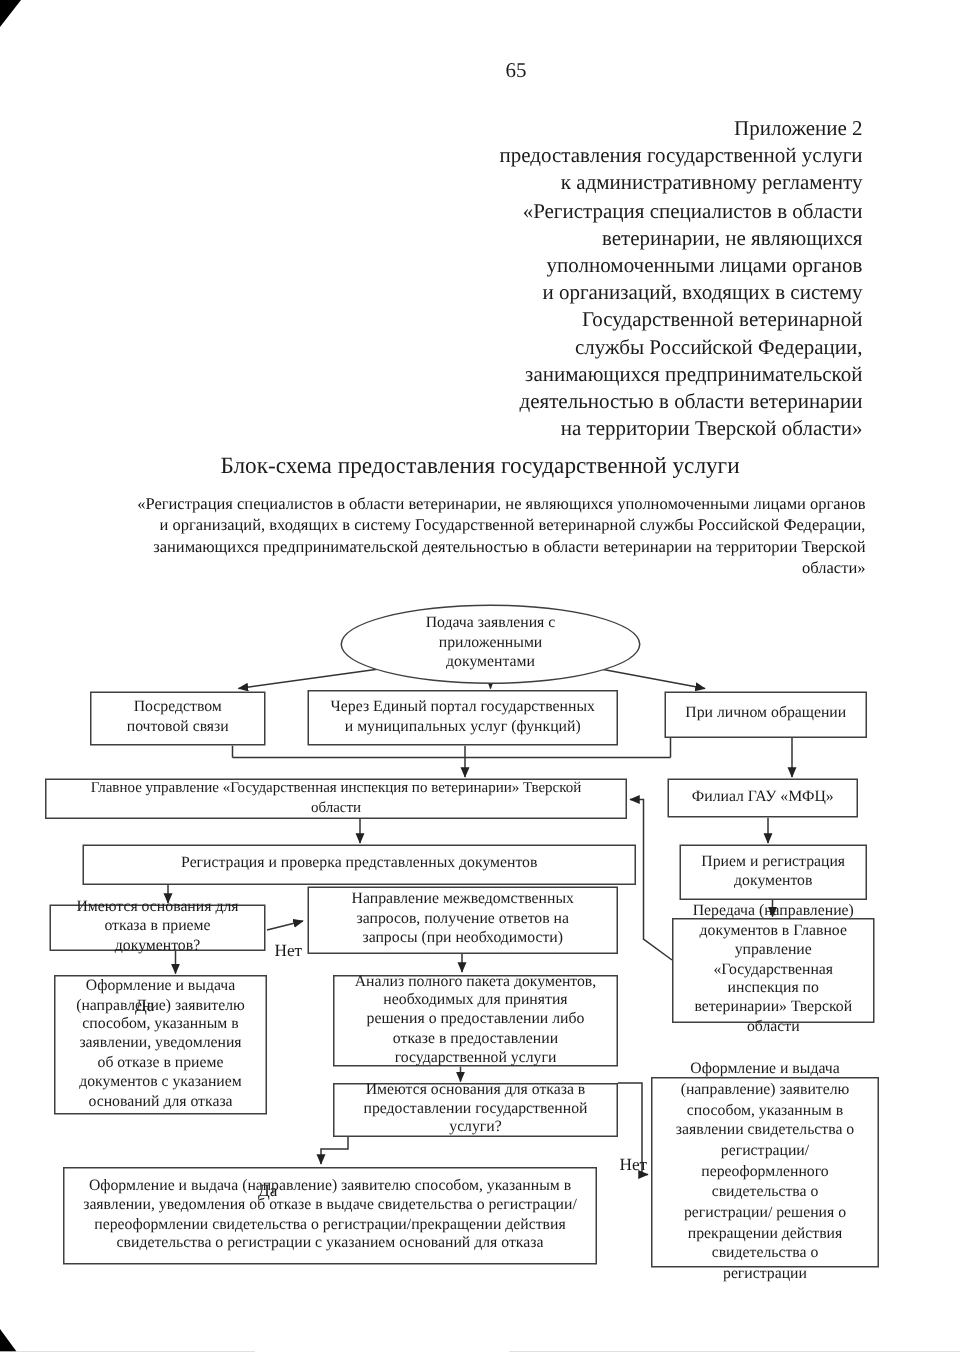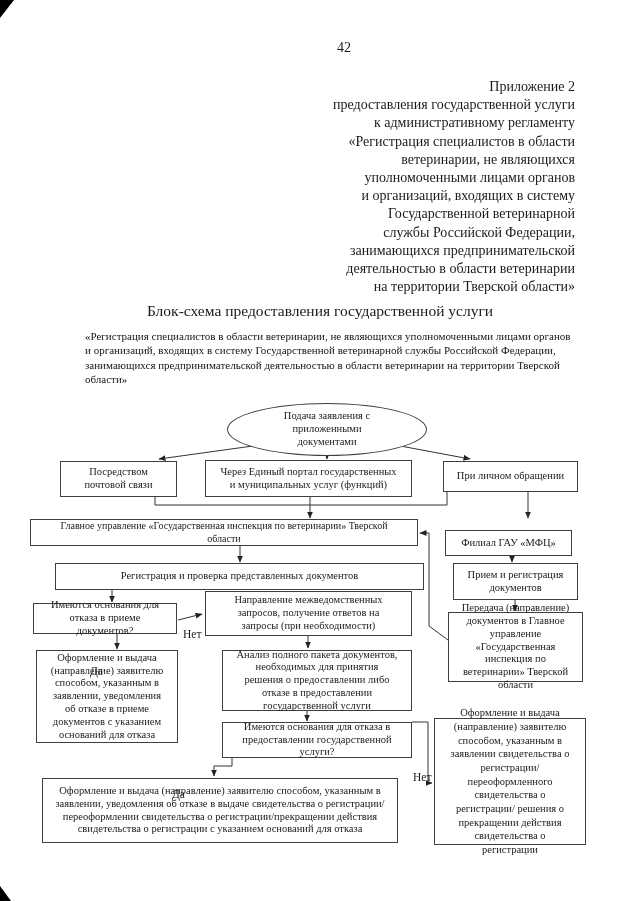--- a/index.html
+++ b/index.html
@@ -19,21 +19,21 @@
   .appendix{
     position:absolute;left:135px;top:78px;width:440px;
     text-align:right;font-size:14px;line-height:18.2px;
   }
   .flow-title{
     position:absolute;left:0;top:302px;width:640px;
     text-align:center;font-size:15.5px;
   }
   .flow-subtitle{
     position:absolute;left:85px;top:329px;width:492px;
-    text-align:left;font-size:11px;line-height:14.4px;color:#151515;
+    text-align:right;font-size:11px;line-height:14.4px;color:#151515;
   }
   .connectors{
     position:absolute;left:0;top:0;z-index:1;
   }
   .connectors line,.connectors polyline{
     stroke:#333;stroke-width:1;fill:none;
   }
   .box{
     position:absolute;box-sizing:border-box;z-index:2;
     border:1px solid #3f3f3f;background:#fff;
@@ -56,21 +56,21 @@
   }
 </style>
 </head>
 <body>
 
 <div class="page">
 
   <div class="art-tl"></div>
   <div class="art-bl"></div>
 
-  <div class="page-number">42</div>
+  <div class="page-number">65</div>
 
   <div class="appendix">
     <div>Приложение 2</div>
     <div>предоставления государственной услуги</div>
     <div>к административному регламенту</div>
     <div>«Регистрация специалистов в области</div>
     <div>ветеринарии, не являющихся</div>
     <div>уполномоченными лицами органов</div>
     <div>и организаций, входящих в систему</div>
     <div>Государственной ветеринарной</div>
@@ -127,21 +127,21 @@
   <div class="box ellipse" style="left:227px;top:403px;width:200px;height:53px;">Подача заявления с приложенными документами</div>
 
   <div class="box" style="left:60px;top:461px;width:117px;height:36px;">Посредством почтовой связи</div>
 
   <div class="box" style="left:205px;top:460px;width:207px;height:37px;">Через Единый портал государственных и муниципальных услуг (функций)</div>
 
   <div class="box" style="left:443px;top:461px;width:135px;height:31px;">При личном обращении</div>
 
   <div class="box" style="left:30px;top:519px;width:388px;height:27px;font-size:10px;">Главное управление «Государственная инспекция по ветеринарии» Тверской области</div>
 
-  <div class="box" style="left:445px;top:530px;width:127px;height:26px;">Филиал ГАУ «МФЦ»</div>
+  <div class="box" style="left:445px;top:519px;width:127px;height:26px;">Филиал ГАУ «МФЦ»</div>
 
   <div class="box" style="left:55px;top:563px;width:369px;height:27px;">Регистрация и проверка представленных документов</div>
 
   <div class="box" style="left:453px;top:563px;width:125px;height:37px;">Прием и регистрация документов</div>
 
   <div class="box" style="left:33px;top:603px;width:144px;height:31px;">Имеются основания для отказа в приеме документов?</div>
 
   <div class="box" style="left:205px;top:591px;width:207px;height:45px;">Направление межведомственных запросов, получение ответов на запросы (при необходимости)</div>
 
   <div class="box" style="left:448px;top:612px;width:135px;height:70px;">Передача (направление) документов в Главное управление «Государственная инспекция по ветеринарии» Тверской области</div>

